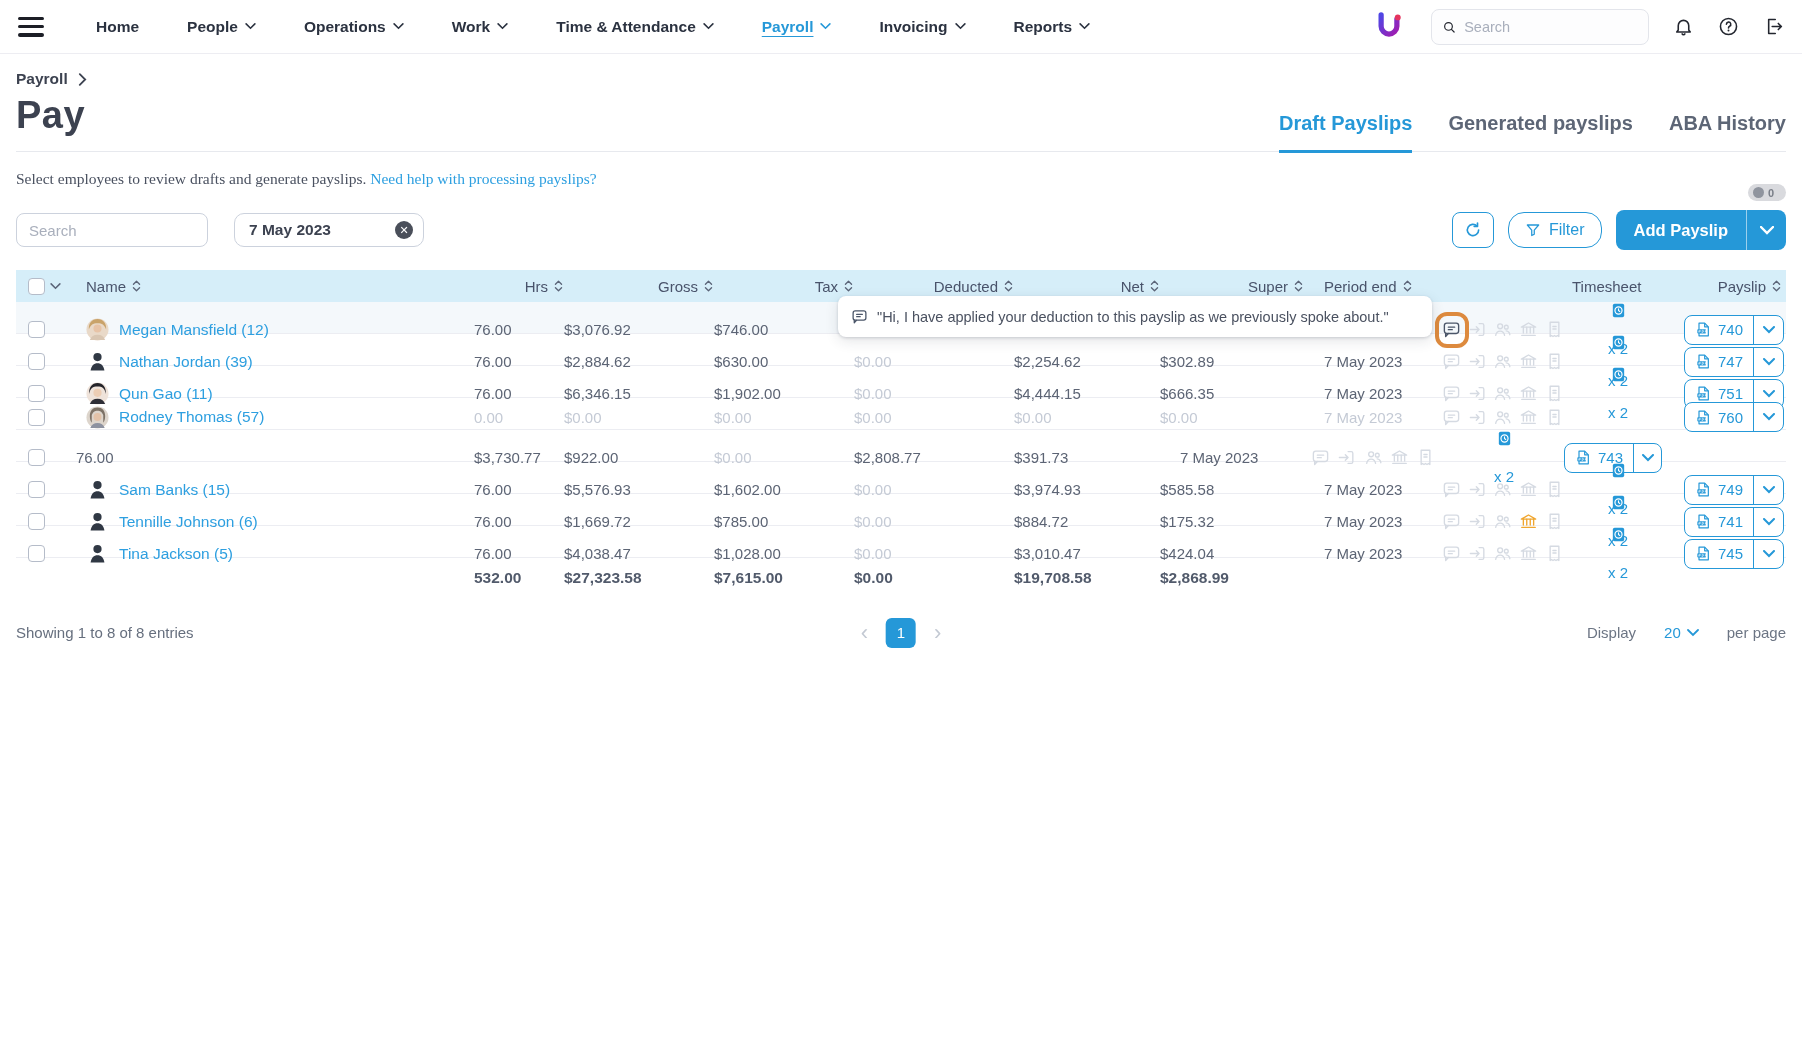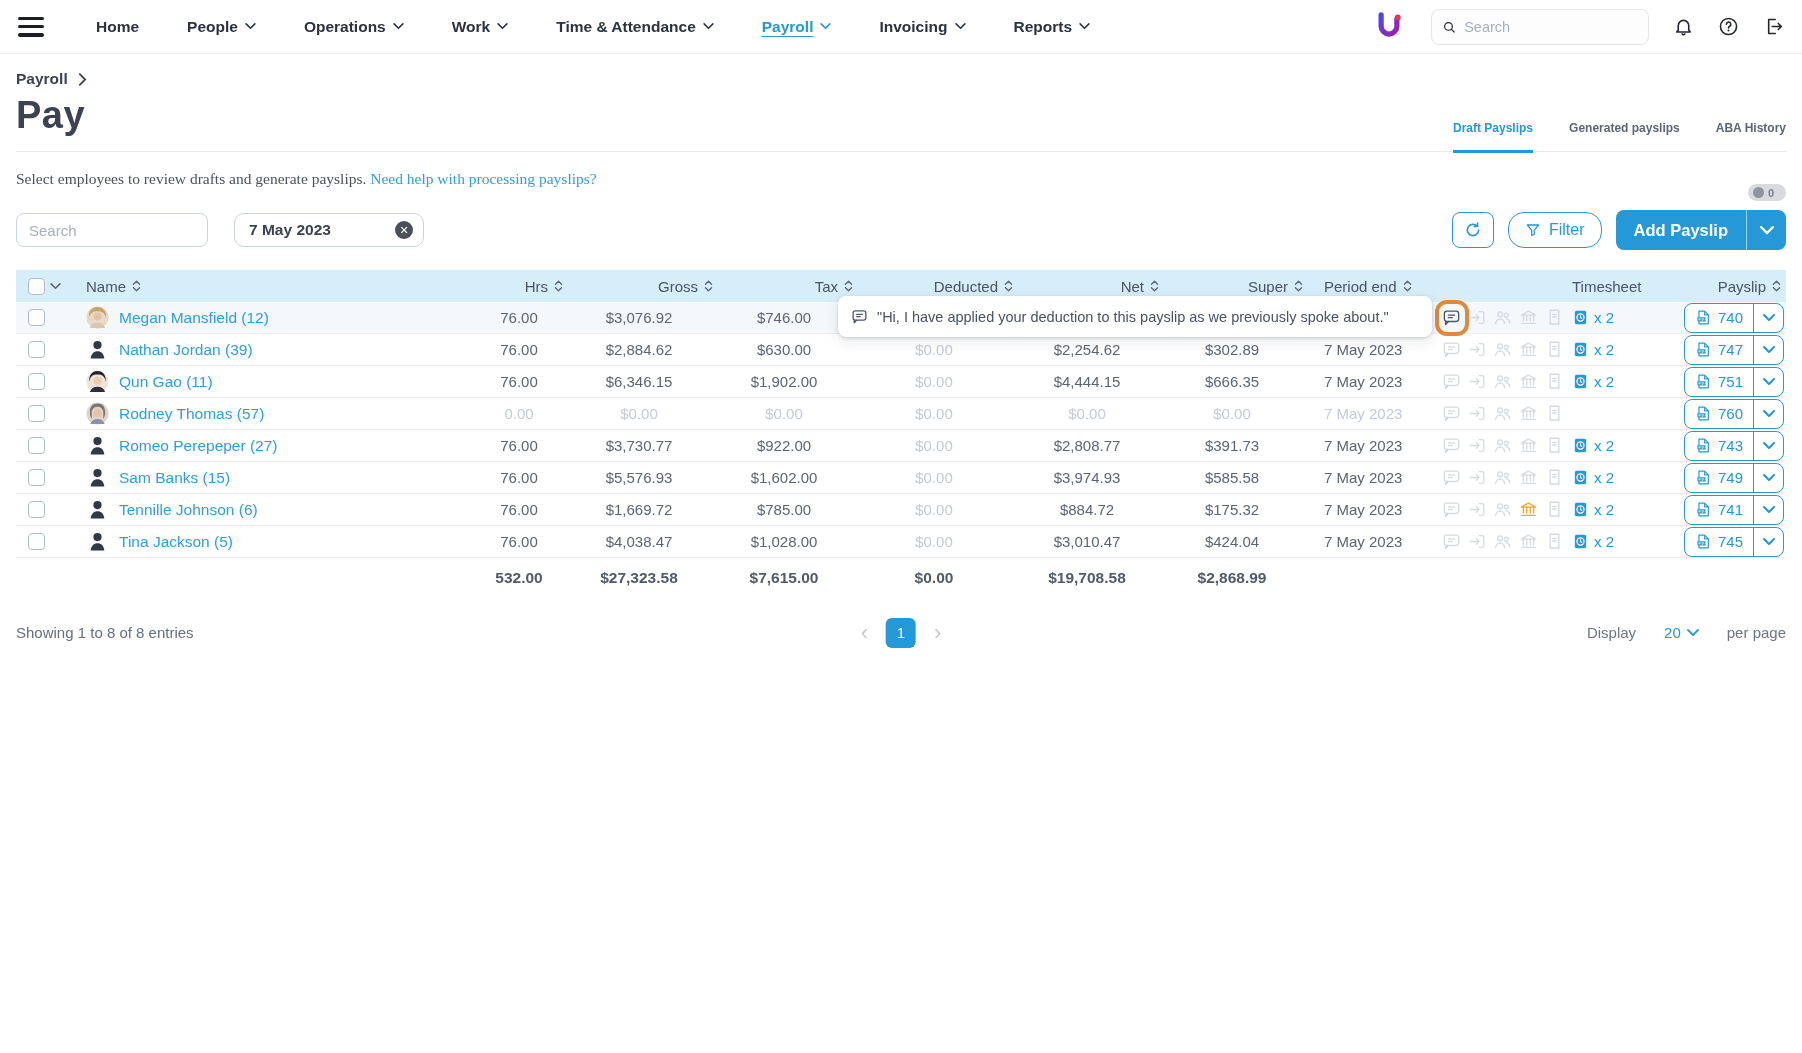--- a/index.html
+++ b/index.html
@@ -27,21 +27,21 @@
   .logo { margin-right:4px; }
 
   
   .content { padding:0 16px; }
   .breadcrumb-row { margin-top:16px; display:flex; align-items:center; gap:10px; }
   .breadcrumb-link { font-size:15.5px; font-weight:700; color:#3c4250; cursor:pointer; }
   .bc-chevron { color:#3c4250; }
   .title-row { display:flex; justify-content:space-between; align-items:flex-end; border-bottom:1px solid #e7e9ee; }
   .page-title { font-size:38px; font-weight:700; color:#3c4250; padding:6px 0 14px 0; letter-spacing:.5px; }
   .tabs { display:flex; gap:36px; }
-  .tab { font-size:12px; font-weight:600; color:#5d6676; padding-bottom:15px; cursor:pointer; border-bottom:3px solid transparent; margin-bottom:-2px; }
+  .tab { font-size:20px; font-weight:600; color:#5d6676; padding-bottom:15px; cursor:pointer; border-bottom:3px solid transparent; margin-bottom:-2px; }
   .tab.active { color:#2598d8; border-bottom-color:#2598d8; }
   .subtitle-row { margin-top:18px; font-size:15.5px; color:#4a5160;font-family:Liberation Serif, serif; }
   .help-link { color:#2d9fe0; cursor:pointer; }
 
   
   .controls-row { margin-top:22px; display:flex; align-items:center; position:relative; }
   .table-search { width:192px; height:34px; border:1px solid #ccd2dd; border-radius:8px; padding:0 12px;
     font-size:15px; font-family:inherit; color:#49505f; outline:none; background:#fff; }
   .table-search::placeholder { color:#a9afbc; }
   .date-field { width:190px; height:34px; border:1px solid #ccd2dd; border-radius:10px; margin-left:26px;
@@ -64,40 +64,40 @@
   .viewers-badge .dot { width:11px; height:11px; border-radius:50%; background:#8f949e; }
   .viewers-badge .cnt { font-size:11px; color:#797e88; font-weight:700; }
 
   
   .table-wrap { margin-top:20px; position:relative; }
   .tr { display:grid; grid-template-columns:60px 398px 90px 150px 140px 160px 146px 144px 132px 128px 100px 122px;
     align-items:center; height:32px; border-bottom:1px solid #ecedf2; background:#fff; }
   .tr.head { background:#d6eef9; border-bottom:none; height:32px; }
   .tr.hover-row { background:#f4f8fb; }
   .td { font-size:15px; color:#5c6474; }
-  .td.num { text-align:center; }
+  .td.num { text-align:left; }
   .td.sel { padding-left:12px; display:flex; align-items:center; gap:5px; }
   .checkbox { width:17px; height:17px; border:1.6px solid #b5bcc9; border-radius:4px; background:#fff; cursor:pointer; flex:0 0 auto; }
   .td.namec { display:flex; align-items:center; gap:10px; padding-left:10px; overflow:hidden; }
   .name-link { font-size:15.5px; color:#2d9fe0; cursor:pointer; white-space:nowrap; }
   .avatar { width:23px; height:23px; flex:0 0 auto; }
   .td.period { padding-left:20px; }
   .head .hcell { font-size:15px; color:#49536b; display:flex; align-items:center; gap:5px; }
   .head .hcell.right { justify-content:flex-end; }
   .sort { color:#5b6478; flex:0 0 auto; }
   .muted-txt { color:#c4cad5 !important; }
   .muted-row .td.num, .muted-row .td.period { color:#c4cad5; }
 
   .icon-strip { display:flex; align-items:center; gap:6px; padding-left:6px; }
   .row-icon { width:22px; height:22px; color:#d5dae2; display:flex; align-items:center; justify-content:center; cursor:pointer; }
   .row-icon.active-icon { color:#4a5568; }
   .row-icon.alert-icon { color:#f0a62f; }
   .row-icon.hl { outline:4px solid #dd8a3e; outline-offset:3px; border-radius:5px; }
 
-  .ts-wrap { display:flex; align-items:center; gap:5px; padding-left:8px; color:#2598d8; font-size:15px; }
+  .ts-wrap { display:flex; align-items:center; gap:21px; padding-left:8px; color:#2598d8; font-size:15px;flex-direction:column; }
   .payslip-cell { display:flex; justify-content:flex-end; padding-right:2px; }
   .payslip-btn { display:flex; align-items:center; height:30px; border:1.6px solid #2598d8; border-radius:8px; overflow:hidden; background:#fff; }
   .payslip-btn .ps-main { display:flex; align-items:center; gap:7px; padding:0 10px; color:#2598d8;
     font-size:15px; cursor:pointer; height:100%; }
   .payslip-btn .ps-caret { width:30px; height:100%; border-left:1.6px solid #2598d8; display:flex;
     align-items:center; justify-content:center; color:#2598d8; cursor:pointer; }
 
   .tr.totals { height:40px; border-bottom:none; font-weight:700; }
   .tr.totals .td { color:#515a6b; font-weight:700; font-size:15.5px; }
 
@@ -704,29 +704,20 @@
                 </svg>
         </span>
       </span>
     </div>
   </div>
 
   <div class="tr">
     <div class="td sel">
             <span class="checkbox"></span>
           </div>
-    <div class="td namec">
-      <span class="avatar">
-              <svg width="23" height="23" viewBox="0 0 24 24">
-                <circle cx="12" cy="7.4" r="4.3" fill="#303844"></circle>
-                <path d="M4.8 21.5c.6-5.2 3.5-7.8 7.2-7.8s6.6 2.6 7.2 7.8z" fill="#303844"></path>
-              </svg>
-            </span>
-      <span class="name-link">Romeo Perepeper (27)</span>
-    </div>
     <div class="td num">76.00</div>
     <div class="td num">$3,730.77</div>
     <div class="td num">$922.00</div>
     <div class="td num muted-txt">$0.00</div>
     <div class="td num">$2,808.77</div>
     <div class="td num">$391.73</div>
     <div class="td period">7 May 2023</div>
     <div class="td">
             <span class="icon-strip">
               <span class="row-icon">

